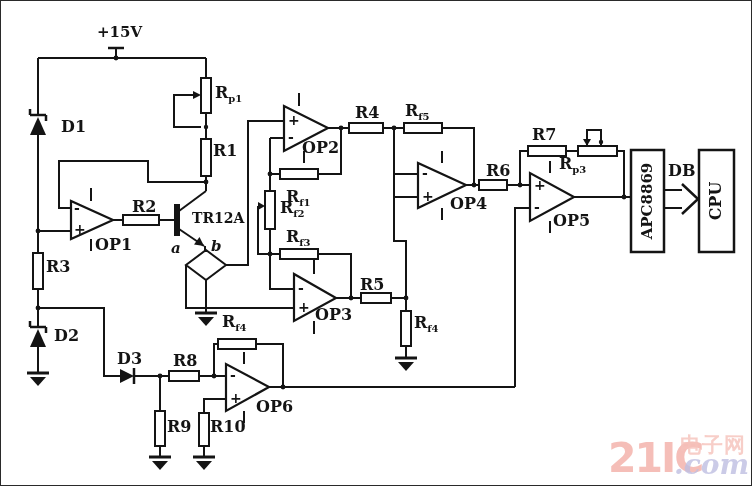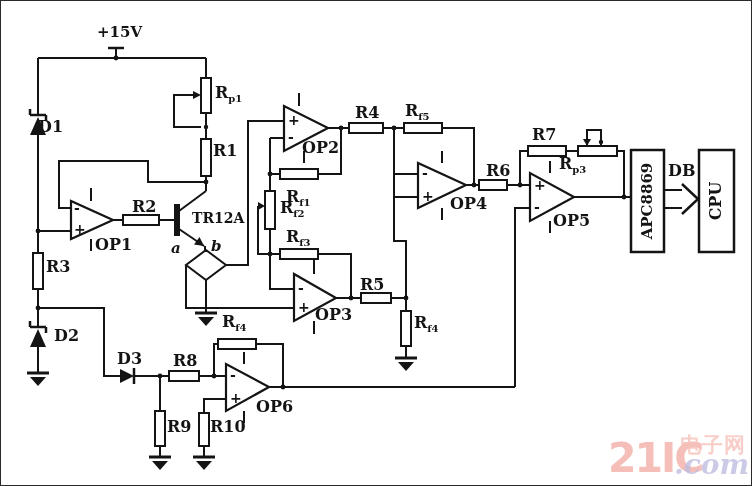--- a/index.html
+++ b/index.html
@@ -243,21 +243,21 @@
     <circle cx="519" cy="184" r="2.4"></circle>
     <circle cx="623" cy="196" r="2.4"></circle>
     <circle cx="600" cy="141" r="2.2"></circle>
     <circle cx="159" cy="375" r="2.4"></circle>
     <circle cx="213" cy="375" r="2.4"></circle>
     <circle cx="282" cy="386" r="2.4"></circle>
   </g>
 </svg>
 
 <span class="lbl pv" style="left:96px;top:24px">+15V</span>
-<span class="lbl" style="left:37px;top:118px">D1</span>
+<span class="lbl" style="left:60px;top:118px">D1</span>
 <span class="lbl" style="left:214px;top:84px"><span>R</span><span class="sub">p1</span></span>
 <span class="lbl" style="left:212px;top:142px">R1</span>
 <span class="lbl" style="left:131px;top:198px">R2</span>
 <span class="lbl" style="left:94px;top:236px">OP1</span>
 <span class="lbl sm" style="left:191px;top:210px">TR12A</span>
 <span class="lbl ab" style="left:170px;top:240px">a</span>
 <span class="lbl ab" style="left:210px;top:238px">b</span>
 <span class="lbl" style="left:45px;top:258px">R3</span>
 <span class="lbl" style="left:53px;top:327px">D2</span>
 <span class="lbl" style="left:301px;top:139px">OP2</span>

